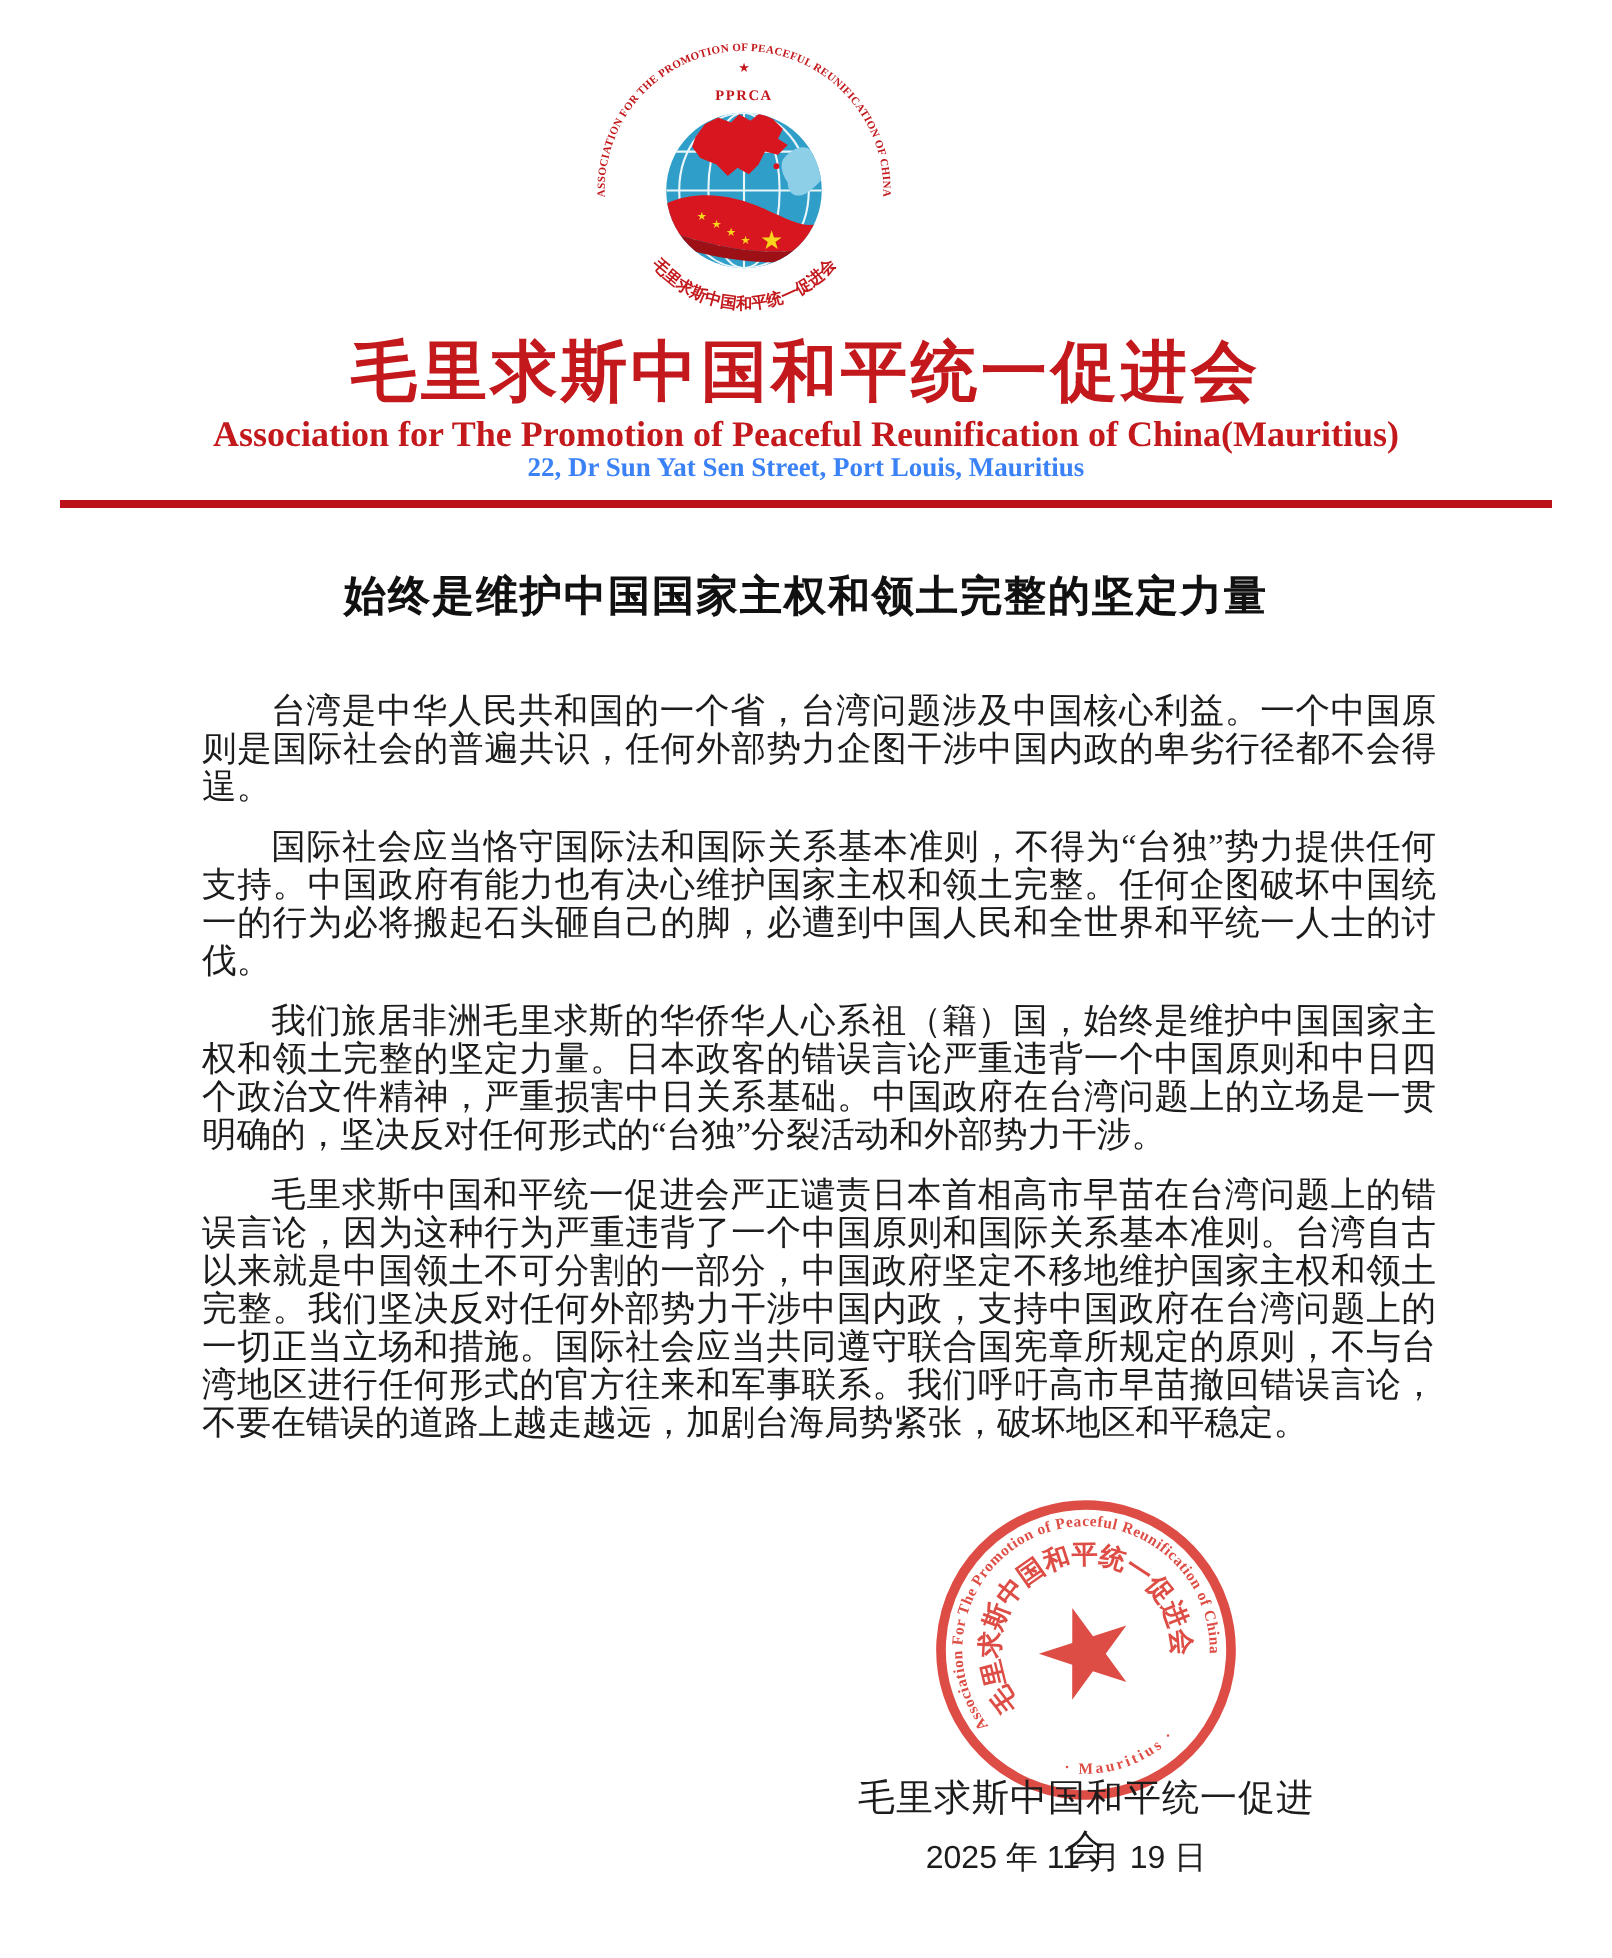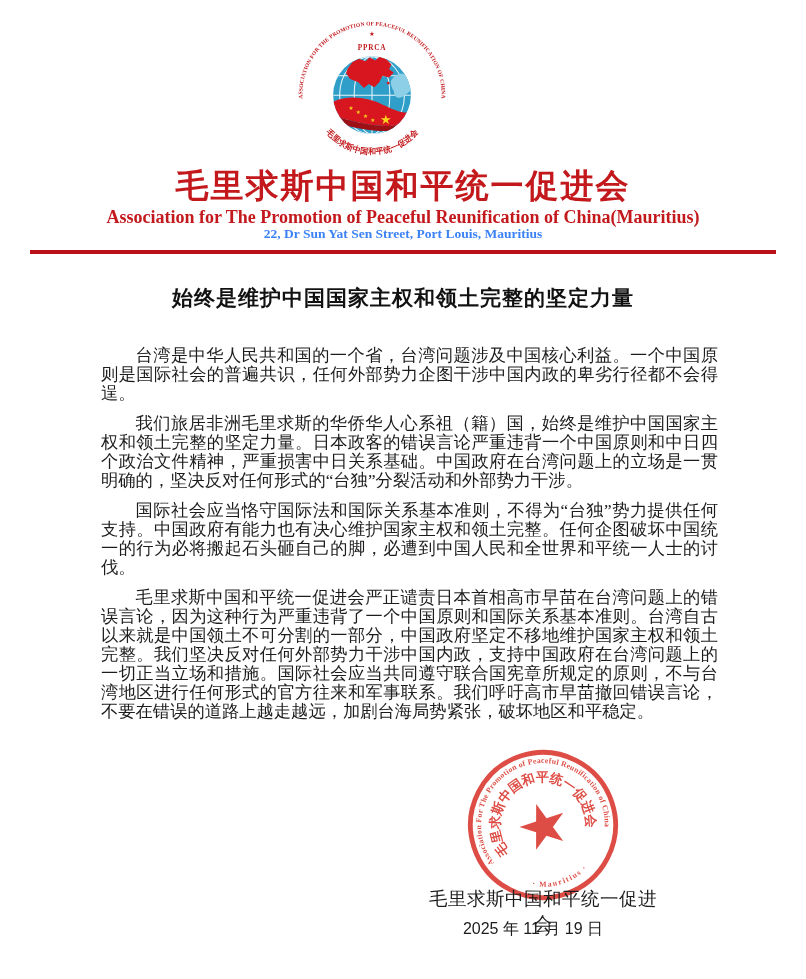--- a/index.html
+++ b/index.html
@@ -106,22 +106,22 @@
 
   <div class="org-cn">毛里求斯中国和平统一促进会</div>
   <div class="org-en">Association for The Promotion of Peaceful Reunification of China(Mauritius)</div>
   <div class="org-addr">22, Dr Sun Yat Sen Street, Port Louis, Mauritius</div>
   <div class="rule"></div>
 
   <div class="doc-title">始终是维护中国国家主权和领土完整的坚定力量</div>
 
   <div class="body-text">
     <p>台湾是中华人民共和国的一个省，台湾问题涉及中国核心利益。一个中国原则是国际社会的普遍共识，任何外部势力企图干涉中国内政的卑劣行径都不会得逞。</p>
+    <p>国际社会应当恪守国际法和国际关系基本准则，不得为“台独”势力提供任何支持。中国政府有能力也有决心维护国家主权和领土完整。任何企图破坏中国统一的行为必将搬起石头砸自己的脚，必遭到中国人民和全世界和平统一人士的讨伐。</p>
     <p>我们旅居非洲毛里求斯的华侨华人心系祖（籍）国，始终是维护中国国家主权和领土完整的坚定力量。日本政客的错误言论严重违背一个中国原则和中日四个政治文件精神，严重损害中日关系基础。中国政府在台湾问题上的立场是一贯明确的，坚决反对任何形式的“台独”分裂活动和外部势力干涉。</p>
-    <p>国际社会应当恪守国际法和国际关系基本准则，不得为“台独”势力提供任何支持。中国政府有能力也有决心维护国家主权和领土完整。任何企图破坏中国统一的行为必将搬起石头砸自己的脚，必遭到中国人民和全世界和平统一人士的讨伐。</p>
     <p>毛里求斯中国和平统一促进会严正谴责日本首相高市早苗在台湾问题上的错误言论，因为这种行为严重违背了一个中国原则和国际关系基本准则。台湾自古以来就是中国领土不可分割的一部分，中国政府坚定不移地维护国家主权和领土完整。我们坚决反对任何外部势力干涉中国内政，支持中国政府在台湾问题上的一切正当立场和措施。国际社会应当共同遵守联合国宪章所规定的原则，不与台湾地区进行任何形式的官方往来和军事联系。我们呼吁高市早苗撤回错误言论，不要在错误的道路上越走越远，加剧台海局势紧张，破坏地区和平稳定。</p>
   </div>
 
   <div class="seal-wrap">
     <svg width="174" height="174" viewBox="0 0 180 180">
       <defs>
         <path id="sealRingArc" d="M 41,131.1 A 64,64 0 1 1 139,131.1" fill="none"></path>
         <path id="sealInnerArc" d="M 55.5,118.9 A 45,45 0 1 1 124.5,118.9" fill="none"></path>
         <path id="sealBottomArc" d="M 48.9,139 A 64,64 0 0 0 131.1,139" fill="none"></path>
       </defs>

